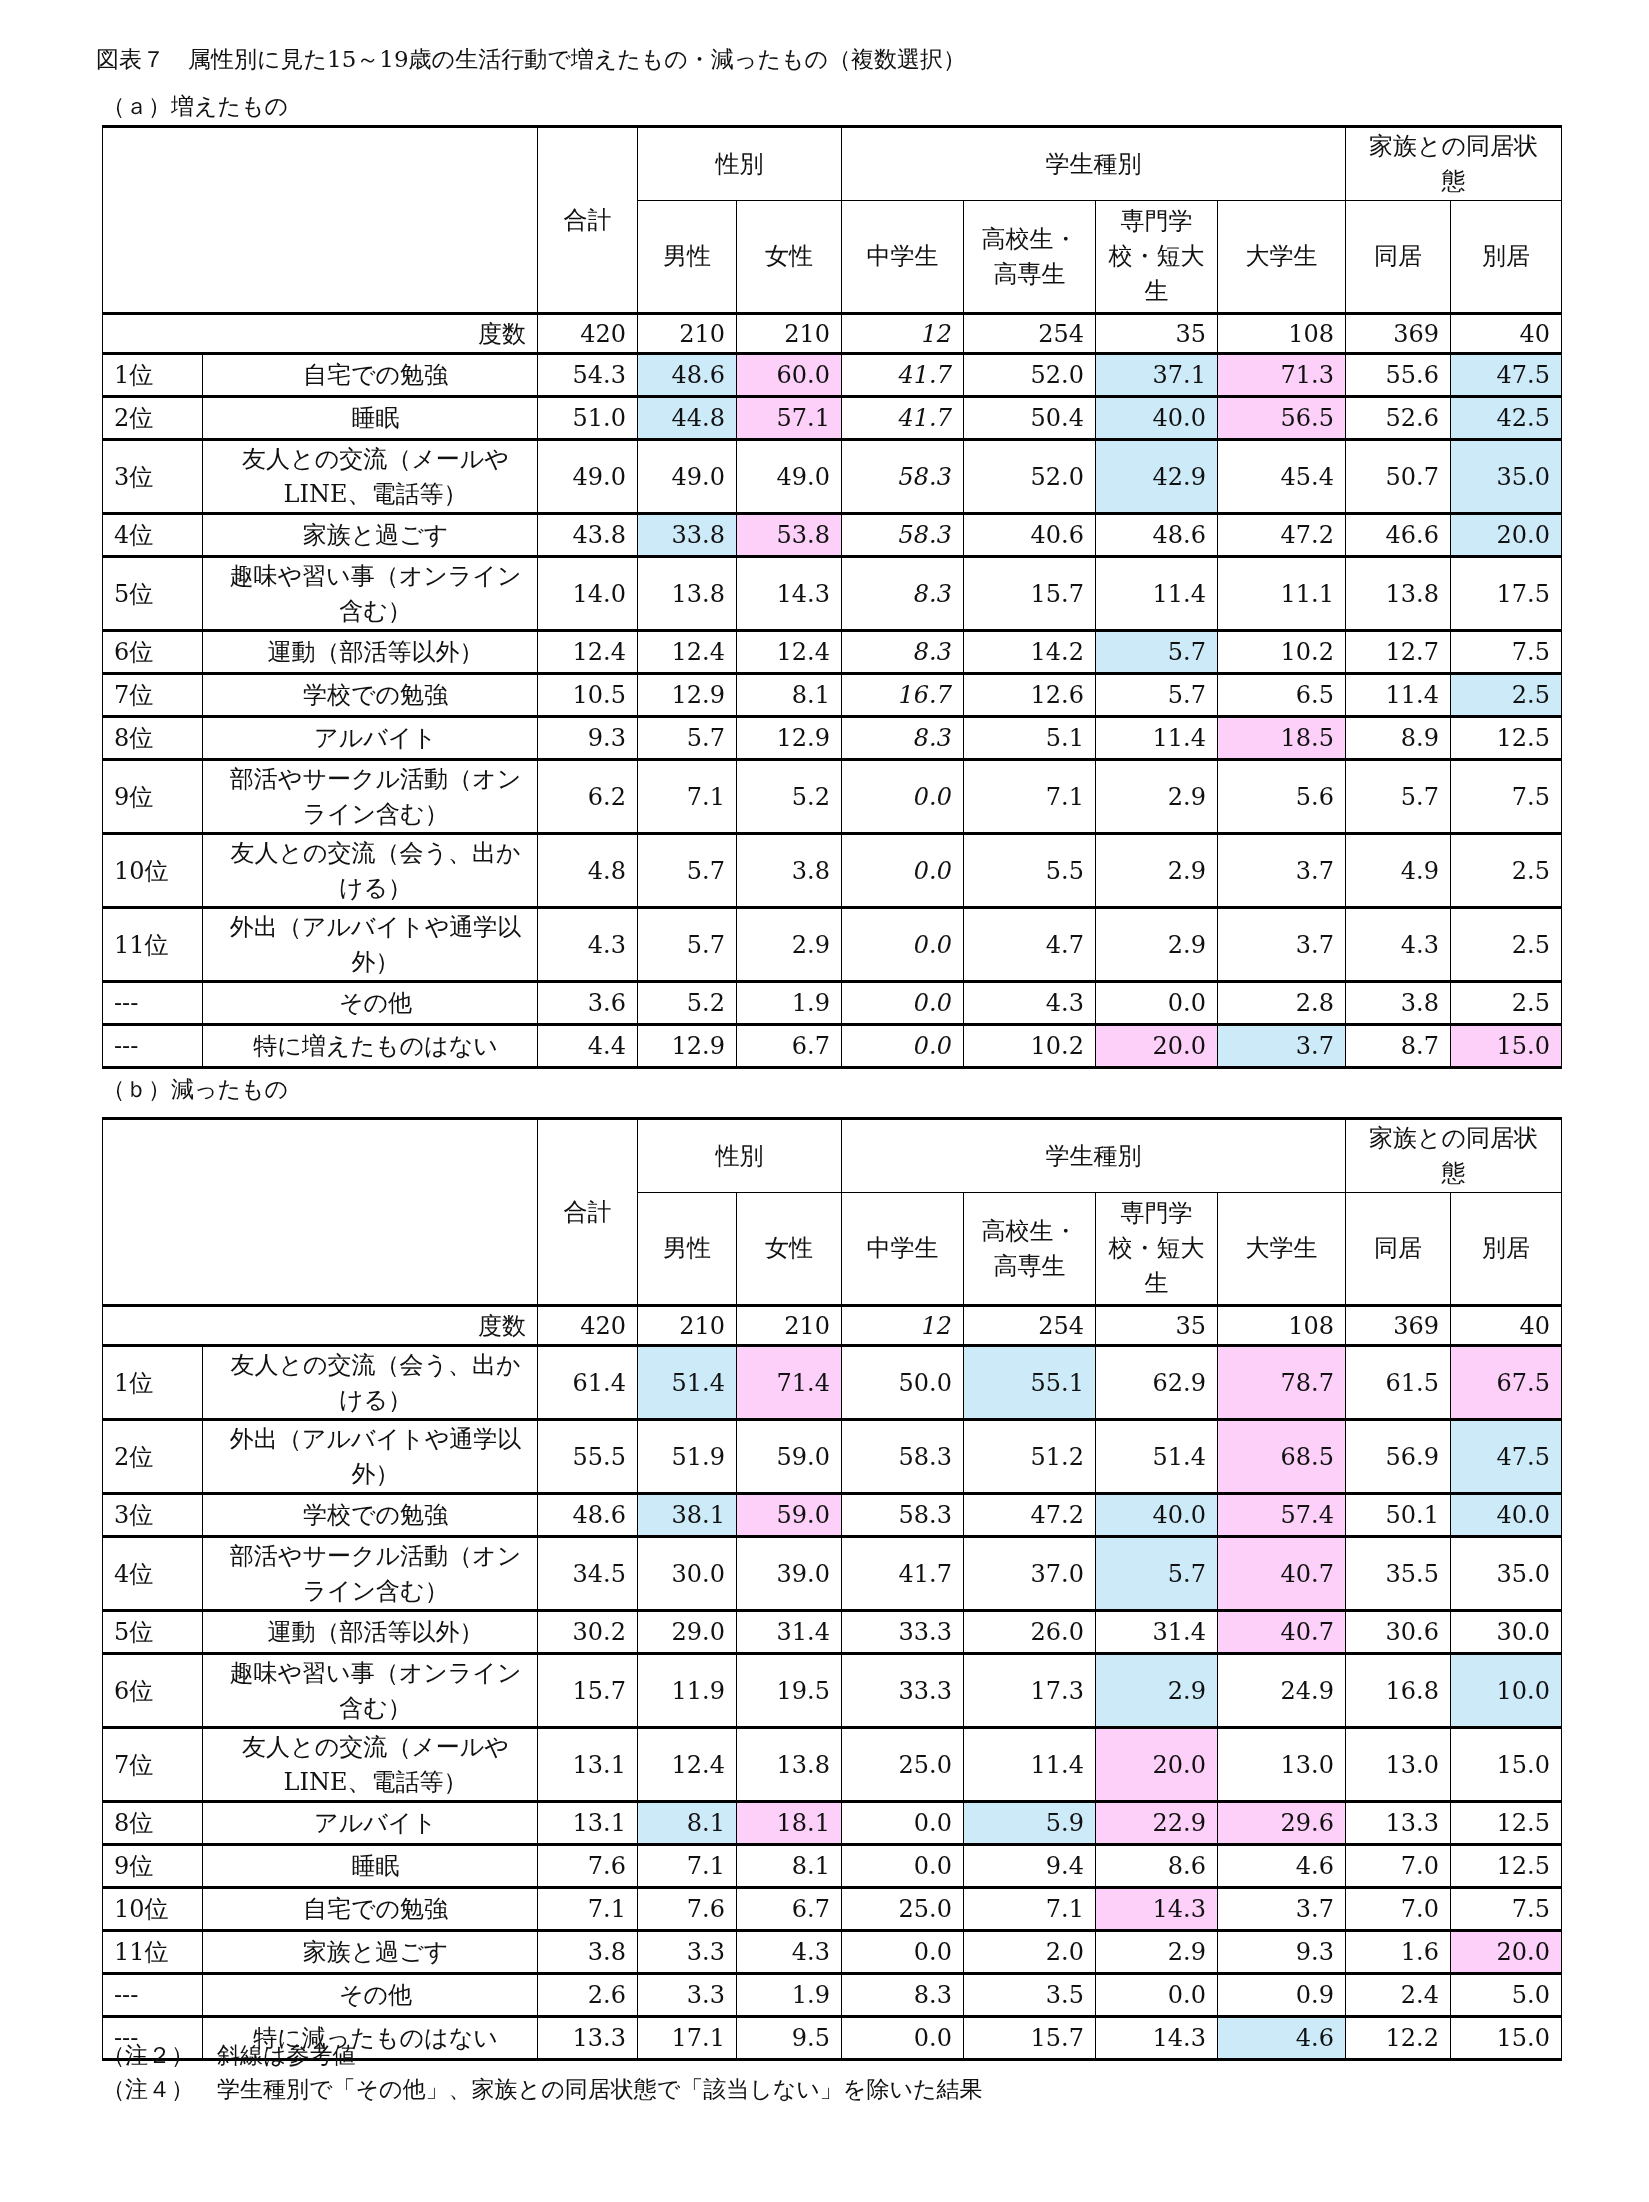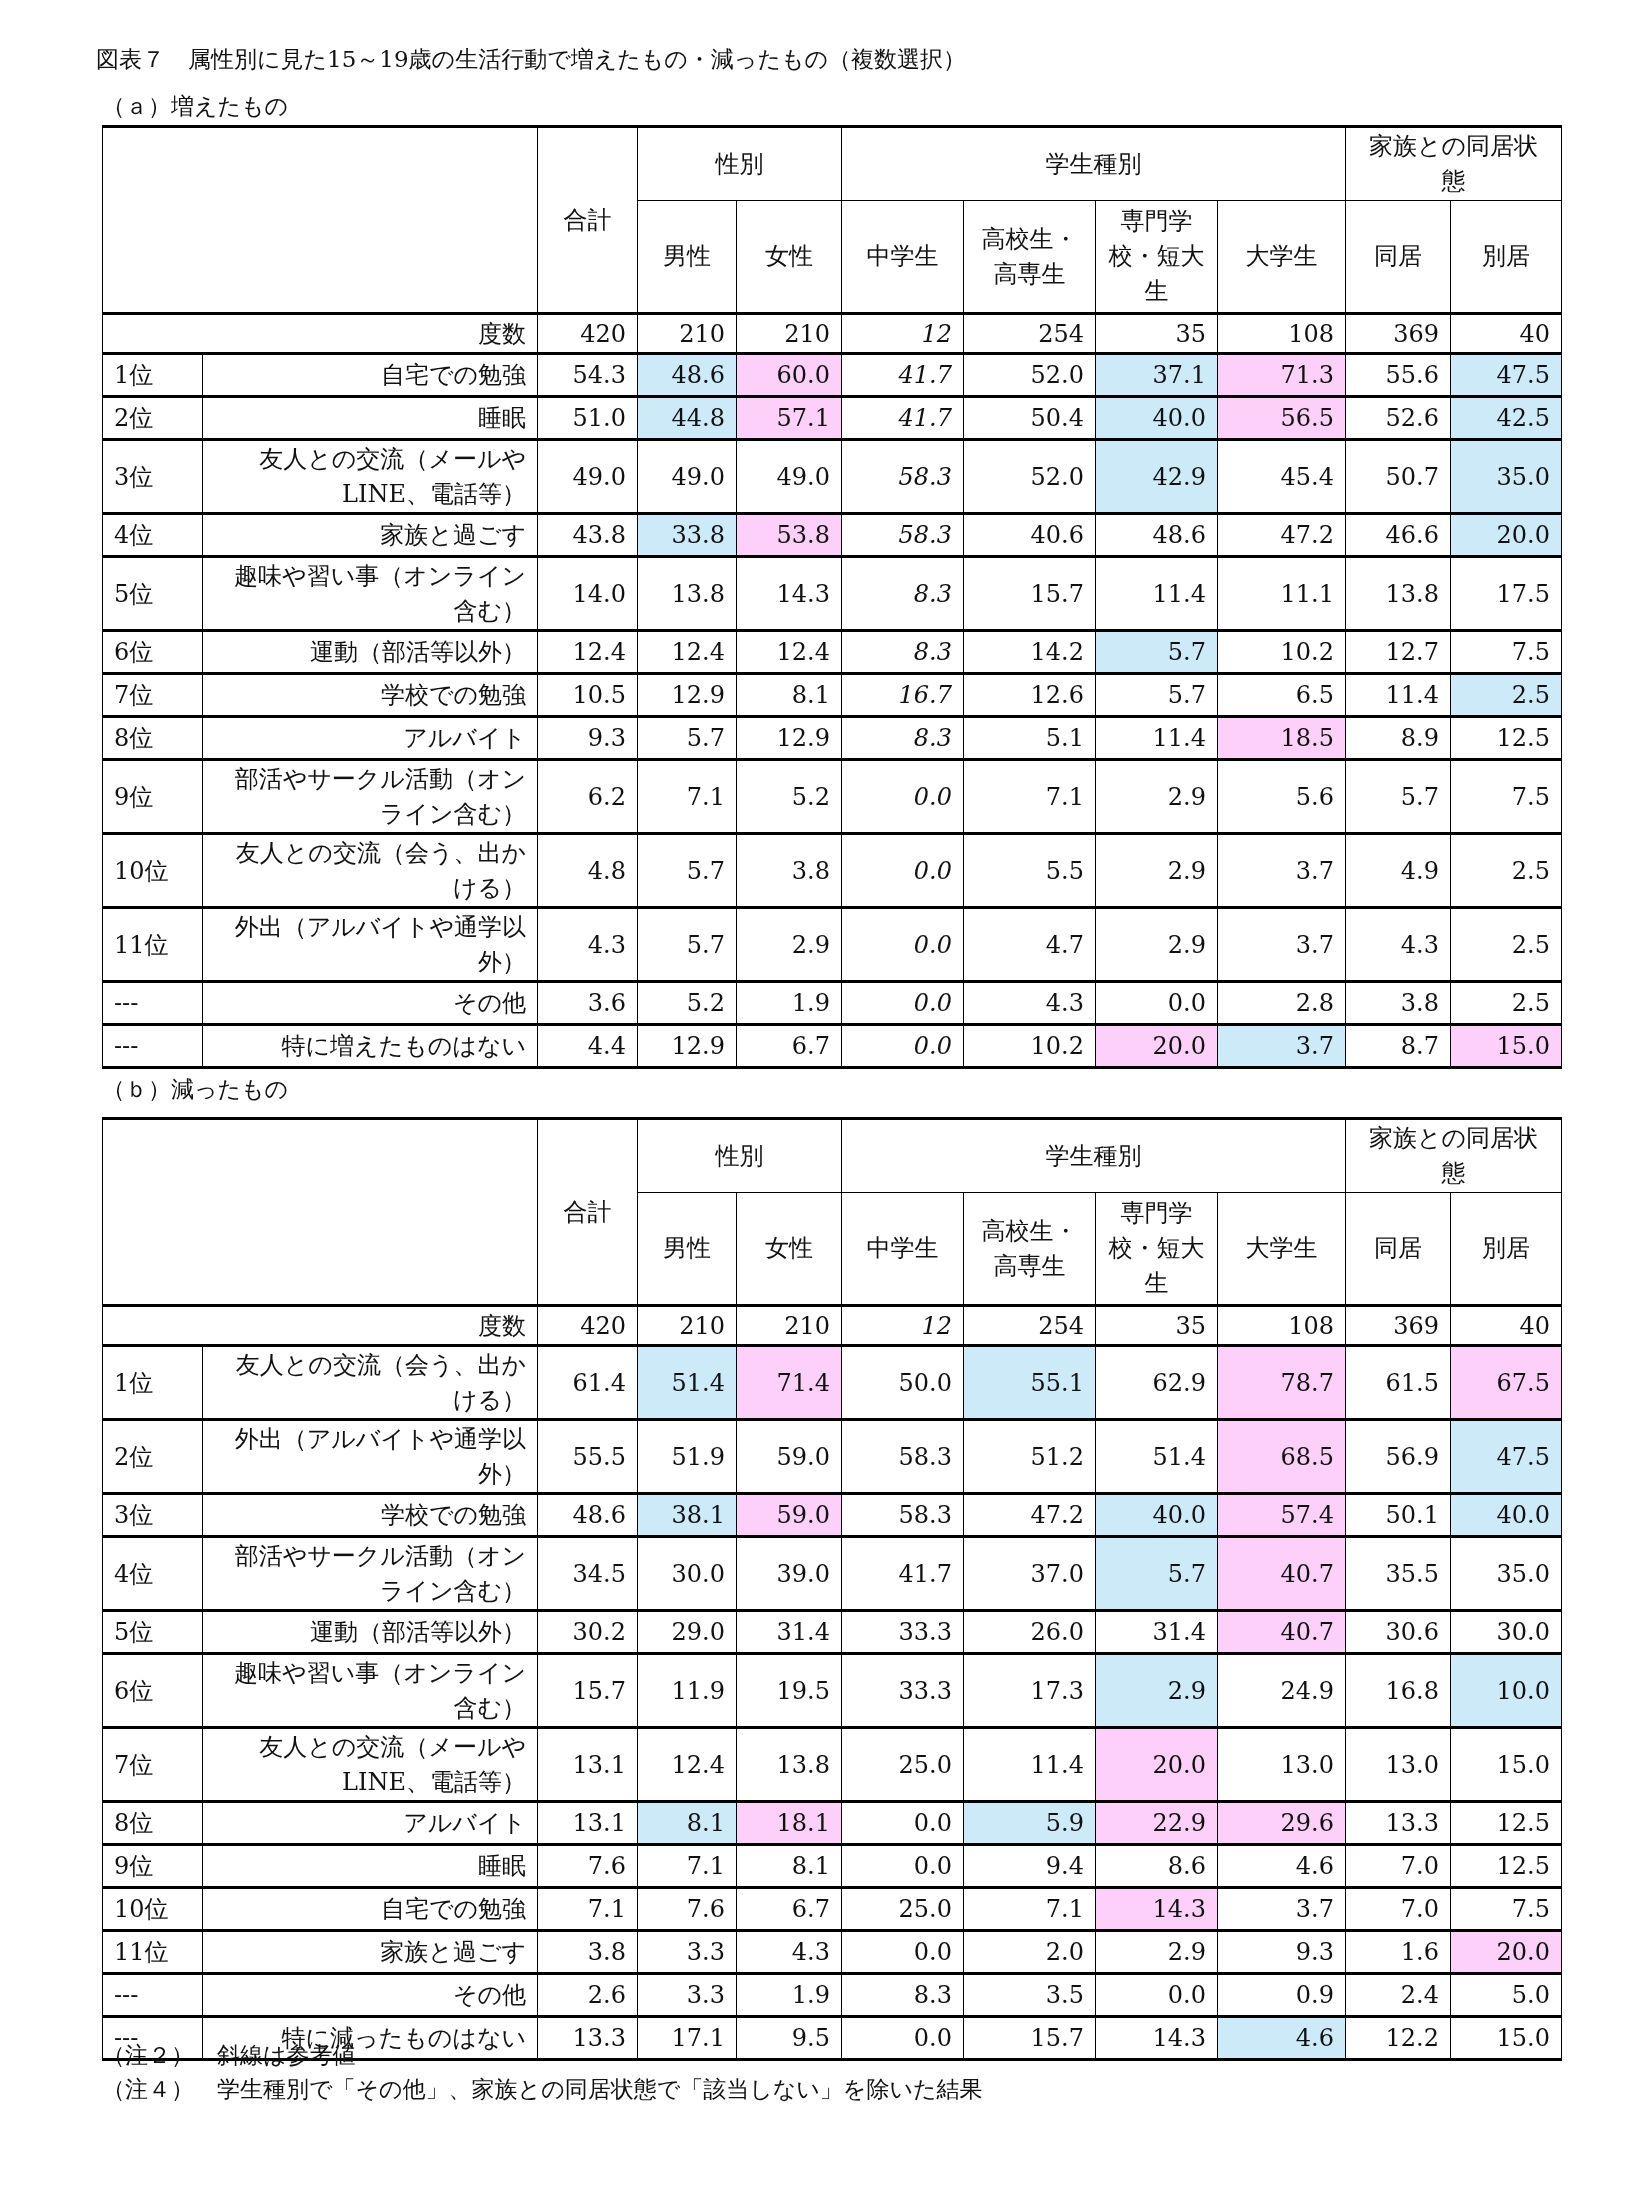--- a/index.html
+++ b/index.html
@@ -6,21 +6,21 @@
   body{width:1649px;height:2202px;position:relative;font-family:"DejaVu Serif","Liberation Serif",serif;color:#111;overflow:hidden;}
   .title{position:absolute;left:96px;top:44px;font-size:23px;}
   .sub{position:absolute;left:102px;font-size:23px;}
   table{position:absolute;left:102px;border-collapse:collapse;width:1459px;table-layout:fixed;font-size:24px;}
   td,th{border:1.4px solid #000;padding:0 11px;font-weight:normal;}
   th{text-align:center;line-height:35px;}
   .thick-top{border-top:3.7px solid #000;}
   .thick-bot{border-bottom:3.7px solid #000;}
   td.num{text-align:right;font-family:"DejaVu Serif","Liberation Serif",serif;}
   td.rank{text-align:left;padding-left:11px;}
-  td.item{text-align:right;line-height:35px;padding-left:22px;}
+  td.item{text-align:center;line-height:35px;padding-left:22px;}
   td.italic{font-style:italic;}
   .blue{background:#cdeaf9;}
   .pink{background:#fcd0f8;}
   .notes{position:absolute;left:102px;font-size:23px;line-height:34px;}
 </style>
 </head>
 <body>
 
 <div class="title">図表７　属性別に見た15～19歳の生活行動で増えたもの・減ったもの（複数選択）</div>
 

